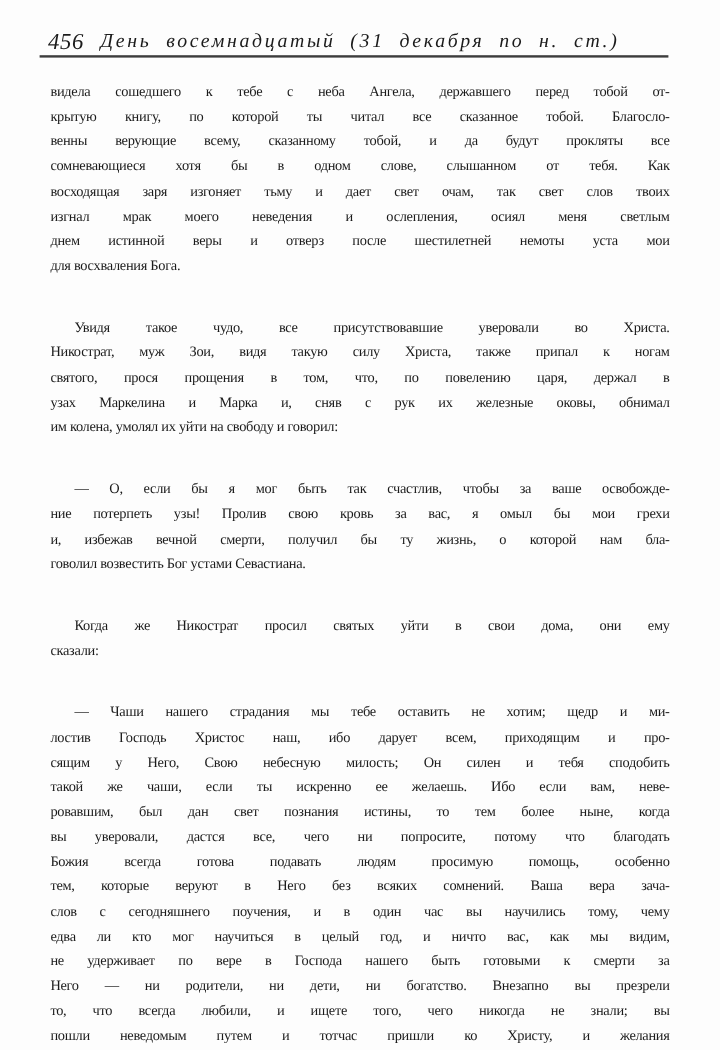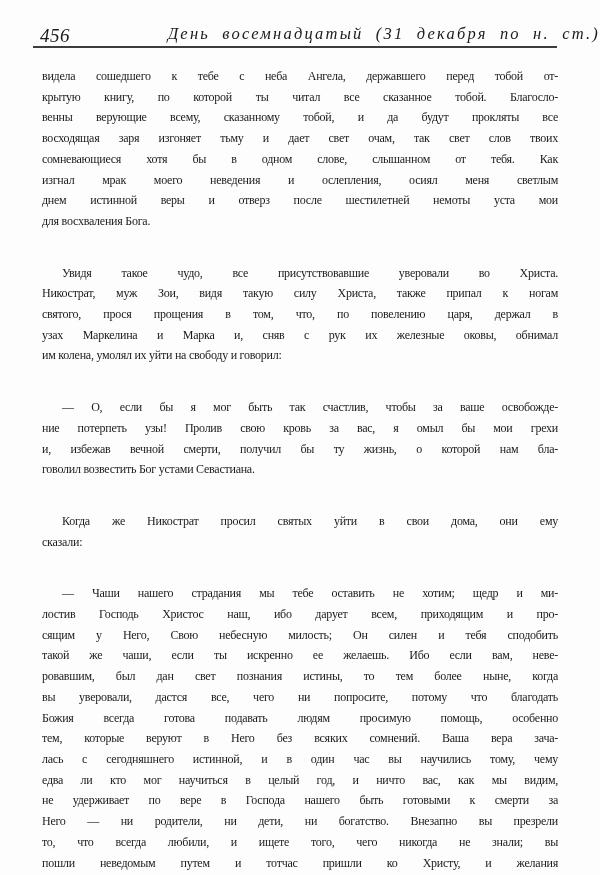--- a/index.html
+++ b/index.html
@@ -27,21 +27,21 @@
     position: absolute;
     left: 40px;
     top: 1px;
     font-size: 19px;
     letter-spacing: 0.5px;
     font-style: italic;
   }
   .header-title {
     display: block;
     width: 600px;
-    text-align: right;
+    text-align: center;
     font-style: italic;
     font-size: 16.5px;
     letter-spacing: 2.2px;
     word-spacing: 6px;
     white-space: nowrap;
   }
   .header-rule {
     position: absolute;
     top: 46px;
     left: 33px;
@@ -81,22 +81,22 @@
   <div class="header">
     <span class="page-number">456</span>
     <span class="header-title">День восемнадцатый (31 декабря по н. ст.)</span>
   </div>
   <div class="header-rule"></div>
   <div class="body-text">
       <div class="para">
         <div class="line">видела сошедшего к тебе с неба Ангела, державшего перед тобой от-</div>
         <div class="line">крытую книгу, по которой ты читал все сказанное тобой. Благосло-</div>
         <div class="line">венны верующие всему, сказанному тобой, и да будут прокляты все</div>
+        <div class="line">сомневающиеся хотя бы в одном слове, слышанном от тебя. Как</div>
         <div class="line">восходящая заря изгоняет тьму и дает свет очам, так свет слов твоих</div>
-        <div class="line">сомневающиеся хотя бы в одном слове, слышанном от тебя. Как</div>
         <div class="line">изгнал мрак моего неведения и ослепления, осиял меня светлым</div>
         <div class="line">днем истинной веры и отверз после шестилетней немоты уста мои</div>
         <div class="line last">для восхваления Бога.</div>
       </div>
       <div class="para">
         <div class="line indent">Увидя такое чудо, все присутствовавшие уверовали во Христа.</div>
         <div class="line">Никострат, муж Зои, видя такую силу Христа, также припал к ногам</div>
         <div class="line">святого, прося прощения в том, что, по повелению царя, держал в</div>
         <div class="line">узах Маркелина и Марка и, сняв с рук их железные оковы, обнимал</div>
         <div class="line last">им колена, умолял их уйти на свободу и говорил:</div>
@@ -113,21 +113,21 @@
       </div>
       <div class="para">
         <div class="line indent">— Чаши нашего страдания мы тебе оставить не хотим; щедр и ми-</div>
         <div class="line">лостив Господь Христос наш, ибо дарует всем, приходящим и про-</div>
         <div class="line">сящим у Него, Свою небесную милость; Он силен и тебя сподобить</div>
         <div class="line">такой же чаши, если ты искренно ее желаешь. Ибо если вам, неве-</div>
         <div class="line">ровавшим, был дан свет познания истины, то тем более ныне, когда</div>
         <div class="line">вы уверовали, дастся все, чего ни попросите, потому что благодать</div>
         <div class="line">Божия всегда готова подавать людям просимую помощь, особенно</div>
         <div class="line">тем, которые веруют в Него без всяких сомнений. Ваша вера зача-</div>
-        <div class="line">лась с сегодняшнего истинной, и в один час вы научились тому, чему</div>
+        <div class="line">слов с сегодняшнего поучения, и в один час вы научились тому, чему</div>
         <div class="line">едва ли кто мог научиться в целый год, и ничто вас, как мы видим,</div>
         <div class="line">не удерживает по вере в Господа нашего быть готовыми к смерти за</div>
         <div class="line">Него — ни родители, ни дети, ни богатство. Внезапно вы презрели</div>
         <div class="line">то, что всегда любили, и ищете того, чего никогда не знали; вы</div>
         <div class="line">пошли неведомым путем и тотчас пришли ко Христу, и желания</div>
         <div class="line last">лись вы со Христом водою крещения, еще не видели начала войны,</div>
       </div>
     </div>
 </div>
 

